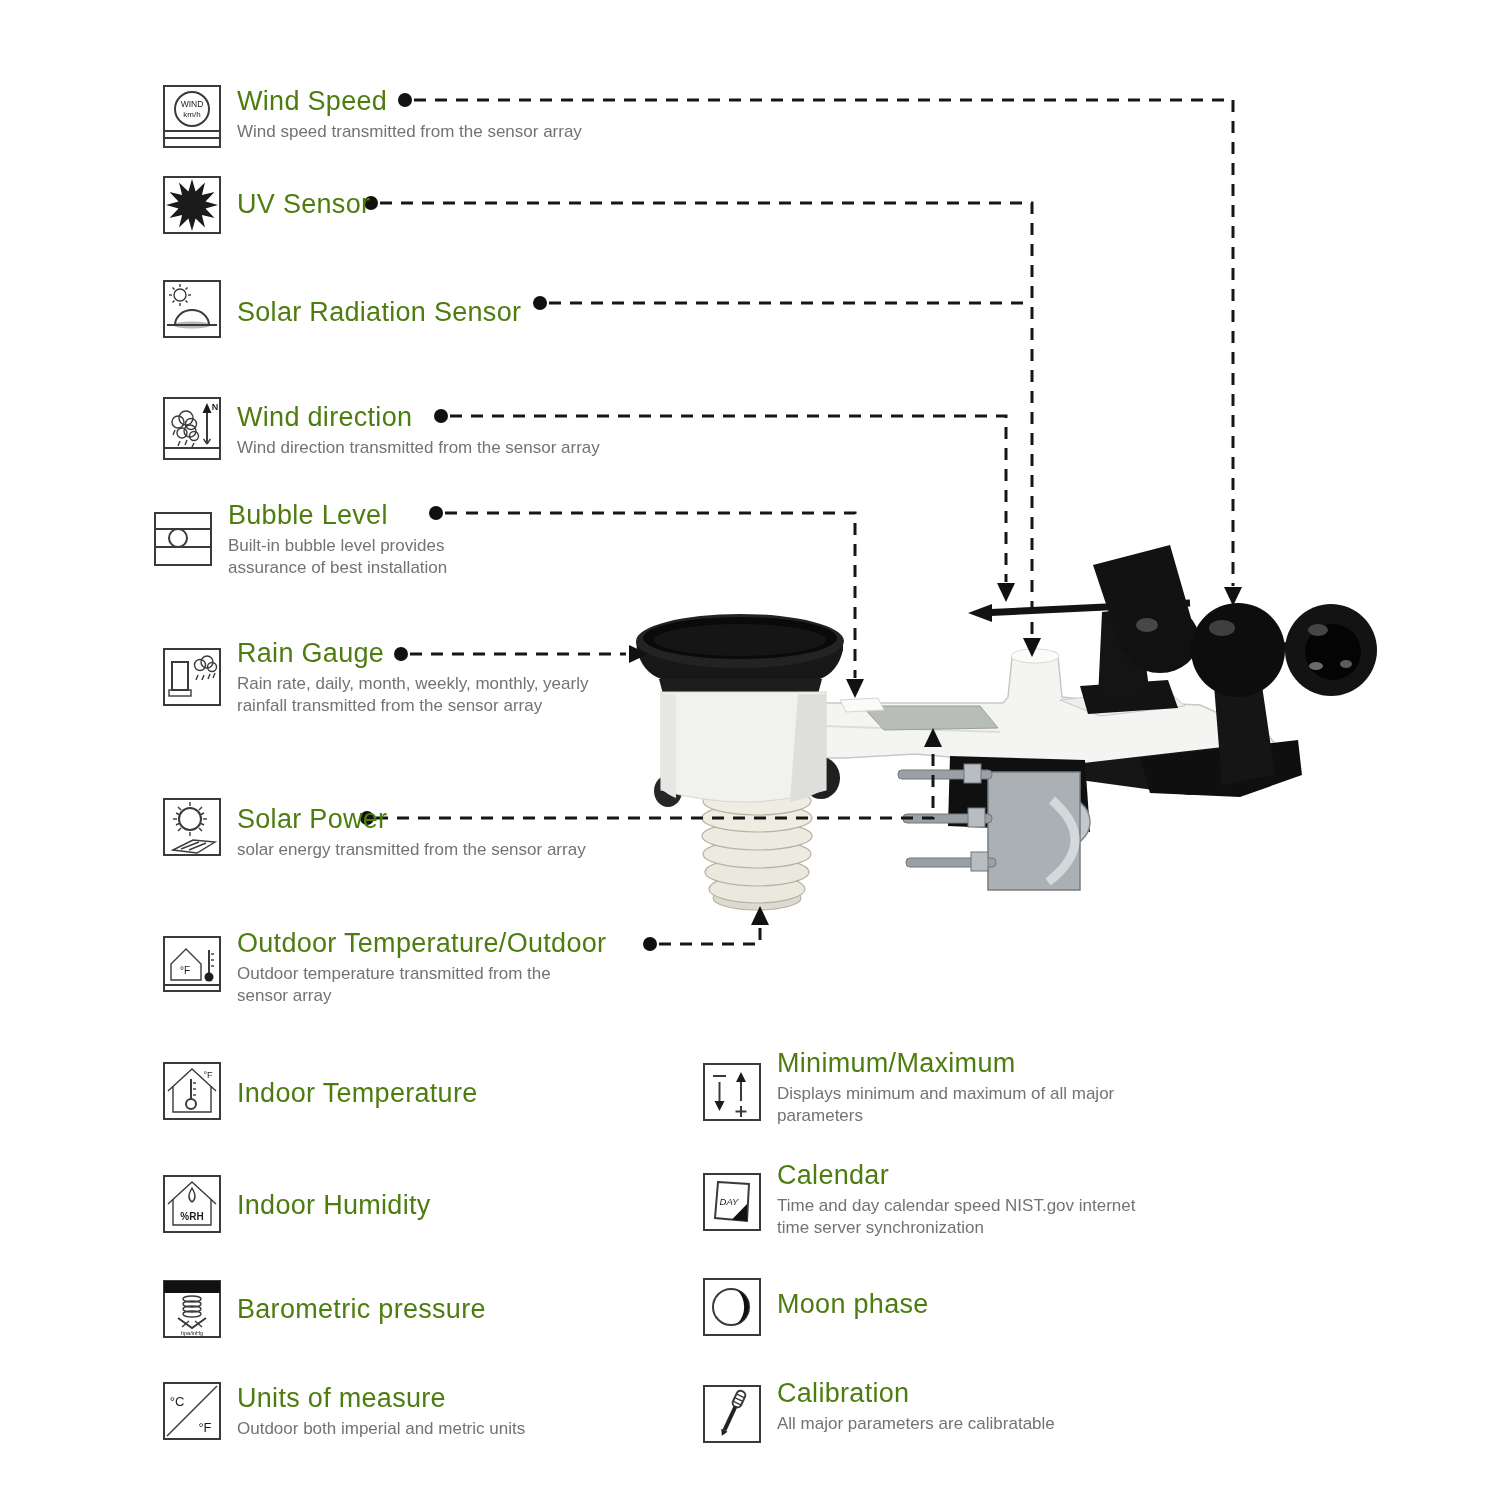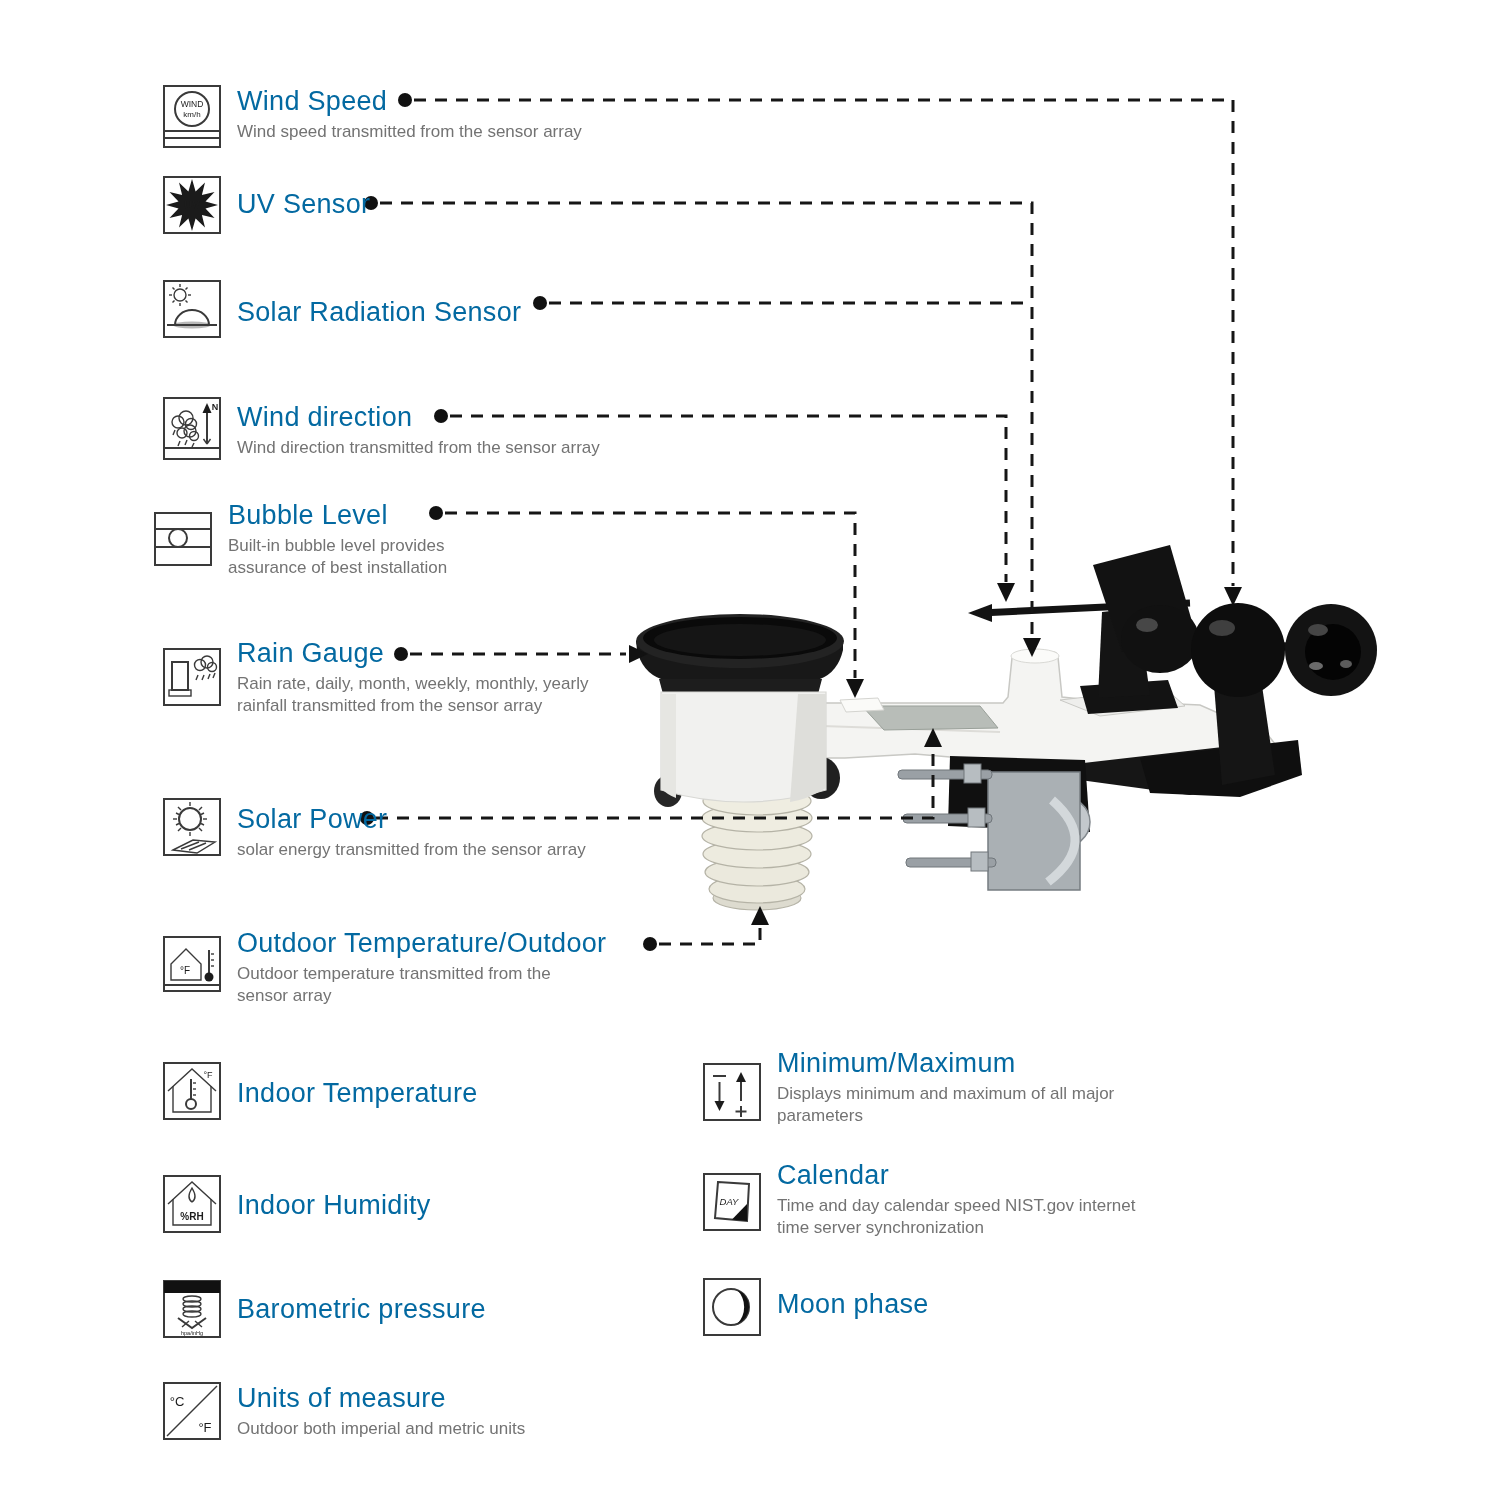--- a/index.html
+++ b/index.html
@@ -8,21 +8,21 @@
     font-family:"Liberation Sans", sans-serif;color:#1b1b1b;overflow:hidden;
   }
   #stage{position:absolute;inset:0;width:1500px;height:1420px;}
   svg.layer{position:absolute;left:0;top:0;}
   .feature{position:absolute;display:flex;gap:16px;align-items:flex-start;}
   .ficon{flex:none;display:block;}
   .ficon .ln{stroke:#3a3a3a;stroke-width:2;fill:none;}
   .ficon .thin{stroke:#3a3a3a;stroke-width:1.4;fill:none;}
   .ficon text{font-family:"Liberation Sans", sans-serif;fill:#1c1c1c;}
   .title{
-    font-size:27px;line-height:31px;letter-spacing:.3px;color:#0369a1;
+    font-size:27px;line-height:31px;letter-spacing:.3px;color:#4d7c0f;
     white-space:nowrap;
   }
   .desc{font-size:17px;line-height:21.5px;margin-top:4px;color:#737373;white-space:nowrap;}
 </style>
 </head>
 <body>
 
 <div id="stage">
 
   <svg class="layer" width="1500" height="1500" viewBox="0 0 1500 1500">
@@ -412,14 +412,33 @@
     <svg class="ficon" width="58" height="58" viewBox="0 0 58 58">
       <rect class="ln" x="1" y="1" width="56" height="56"></rect>
       <circle class="ln" cx="28" cy="29" r="18"></circle>
       <path fill="#111111" d="M 34.2,12.1 A 18,18 0 0 1 34.2,45.9 A 24,24 0 0 0 34.2,12.1 Z"></path>
     </svg>
     <div class="ftext" style="margin-top:11px">
       <div class="title">Moon phase</div>
     </div>
   </div>
 
+  <div class="feature" style="left:703px;top:1385px">
+    <svg class="ficon" width="58" height="58" viewBox="0 0 58 58">
+      <rect class="ln" x="1" y="1" width="56" height="56"></rect>
+      <g transform="rotate(25 29 29)">
+        <rect class="ln" x="24.5" y="4" width="9" height="17" rx="4"></rect>
+        <line class="thin" x1="25" y1="9" x2="33" y2="9"></line>
+        <line class="thin" x1="25" y1="13" x2="33" y2="13"></line>
+        <line class="thin" x1="25" y1="17" x2="33" y2="17"></line>
+        <rect x="27" y="21" width="4" height="26" fill="#222222"></rect>
+        <polygon fill="#222222" points="25.5,47 32.5,47 29,53"></polygon>
+      </g>
+    </svg>
+    <div class="ftext" style="margin-top:-7px">
+      <div class="title">Calibration</div>
+      <div class="desc">
+        <div>All major parameters are calibratable</div>
+      </div>
+    </div>
+  </div>
 
 </div>
 
 </body></html>

